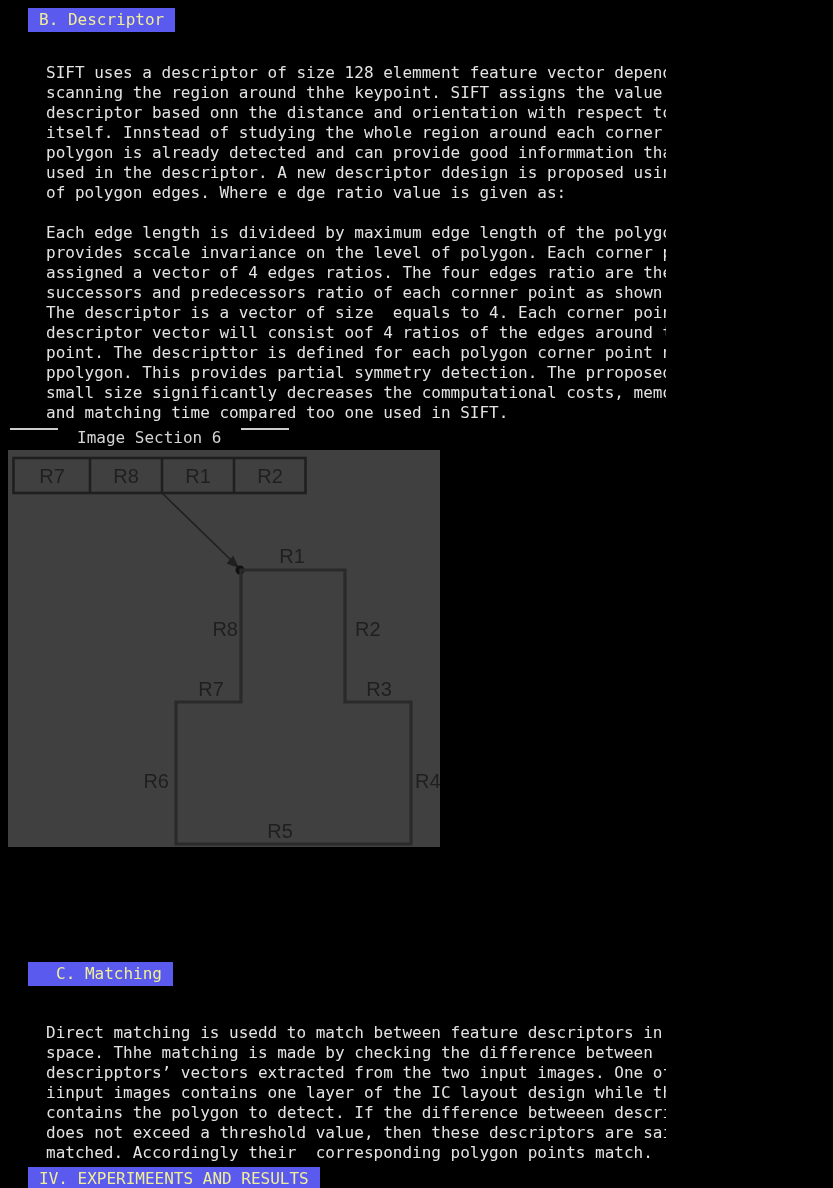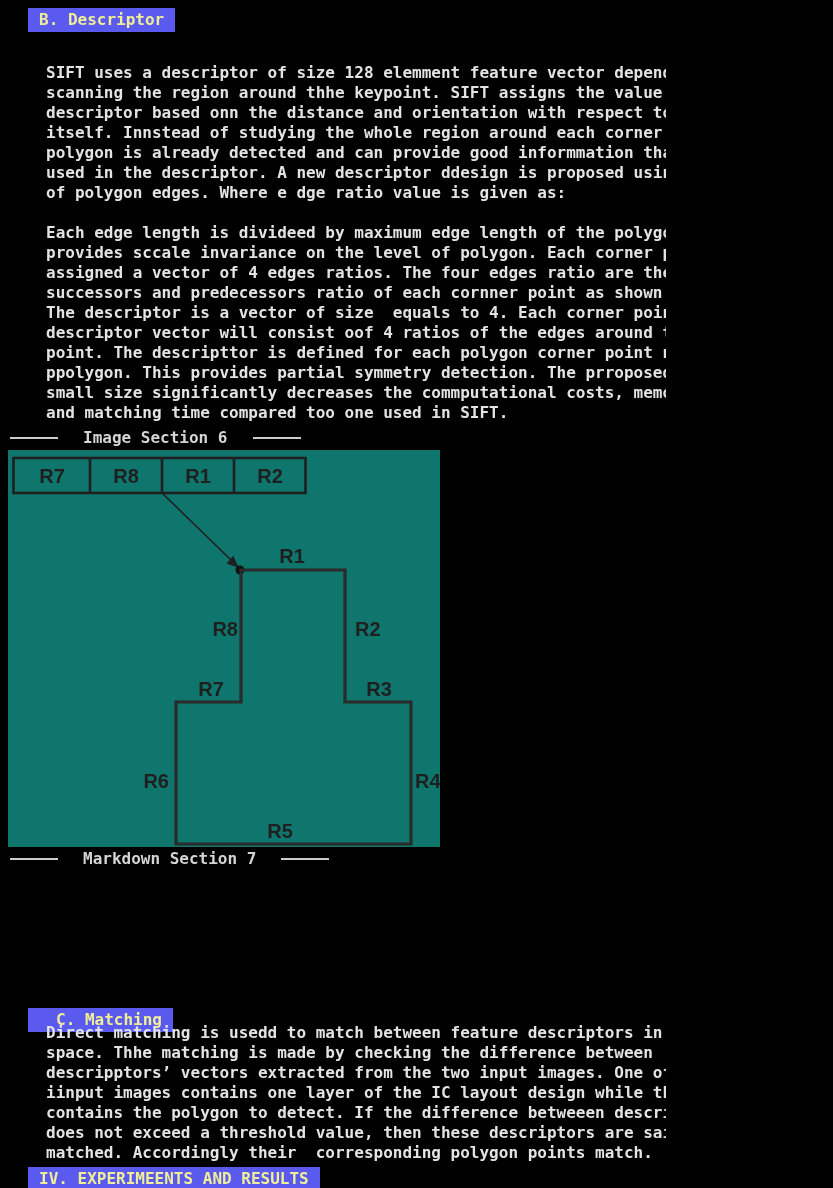--- a/index.html
+++ b/index.html
@@ -10,58 +10,56 @@
   .page {
     position: relative;
     width: 666px;
     height: 1188px;
     background: #000000;
     overflow: hidden;
     font-family: "DejaVu Sans Mono", "Liberation Mono", monospace;
     font-size: 16px;
     line-height: 20px;
     color: #e3e3e3;
-    font-weight: bold;
   }
   .para {
     position: absolute;
     left: 30px;
     white-space: pre;
     margin: 16px;
   }
   .heading {
     position: absolute;
     left: 28px;
     background: #5a5aee;
     color: #f0ee96;
     padding: 2px 11px;
     white-space: pre;
   }
   .divider {
     position: absolute;
     left: 10px;
     display: flex;
-    align-items: center;
-    gap: 25px;
+    gap: 19px;
     color: #d4d4d4;
     white-space: pre;
   }
   .divider .rule {
     display: inline-block;
     width: 48px;
     height: 0;
     border-top: 2px solid #cccccc;
   }
   .figure {
     position: absolute;
     left: 8px;
     top: 450px;
     width: 432px;
     height: 397px;
-    background: #0f766e;
+    background: #404040;
   }
   .figure svg {
     display: block;
     width: 432px;
     height: 397px;
   }
   .fig-label {
     font-family: "Liberation Sans", sans-serif;
     font-size: 20px;
     fill: #1f1f1f;
@@ -130,28 +128,23 @@
         <text x="371" y="246" text-anchor="middle" class="fig-label">R3</text>
         <text x="407" y="338" text-anchor="start" class="fig-label">R4</text>
         <text x="272" y="388" text-anchor="middle" class="fig-label">R5</text>
         <text x="161" y="338" text-anchor="end" class="fig-label">R6</text>
         <text x="203" y="246" text-anchor="middle" class="fig-label">R7</text>
         <text x="230" y="186" text-anchor="end" class="fig-label">R8</text>
       </g>
     </svg>
   </div>
 
-  <div class="divider" style="top:849px;">
-    <span class="rule"></span>
-    <span>Markdown Section 7</span>
-    <span class="rule"></span>
-  </div>
 
 
-  <div class="heading" style="top:1008px;padding-left:28px;">C. Matching</div>
+  <div class="heading" style="top:962px;padding-left:28px;">C. Matching</div>
 
   <pre class="para" style="top:1007px;">Direct matching is usedd to match between feature descriptors in feature
 space. Thhe matching is made by checking the difference between
 descripptors’ vectors extracted from the two input images. One of the
 iinput images contains one layer of the IC layout design while thhe other
 contains the polygon to detect. If the difference betweeen descriptor values
 does not exceed a threshold value, then these descriptors are said to be
 matched. Accordingly their  corresponding polygon points match.</pre>
 
   <div class="heading" style="top:1167px;">IV. EXPERIMEENTS AND RESULTS</div>

